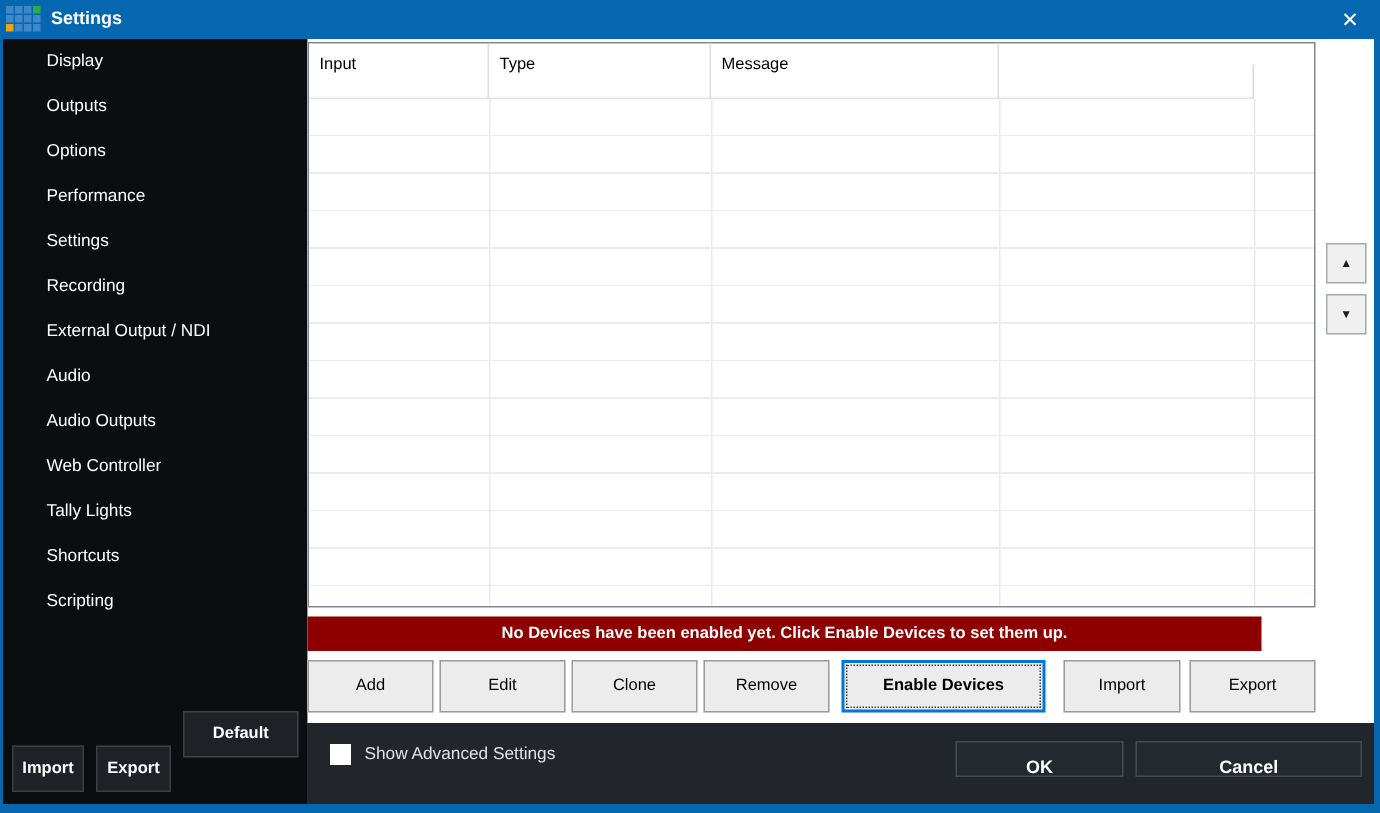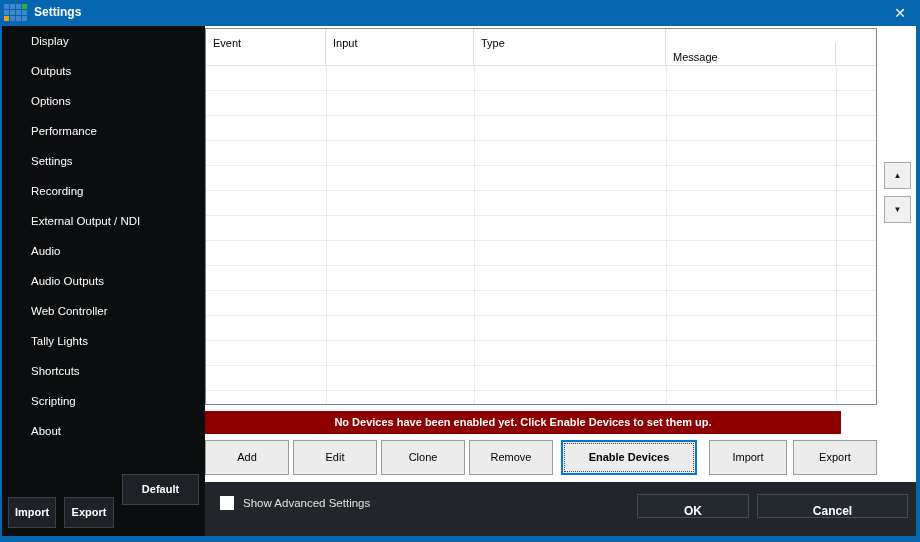--- a/index.html
+++ b/index.html
@@ -104,32 +104,30 @@
     <div class="side-item">Performance</div>
     <div class="side-item">Settings</div>
     <div class="side-item">Recording</div>
     <div class="side-item">External Output / NDI</div>
     <div class="side-item">Audio</div>
     <div class="side-item">Audio Outputs</div>
     <div class="side-item">Web Controller</div>
     <div class="side-item">Tally Lights</div>
     <div class="side-item">Shortcuts</div>
     <div class="side-item">Scripting</div>
-    <div class="side-item">About</div>
 
     <div class="sb-btn" id="sb-import">Import</div>
     <div class="sb-btn" id="sb-export">Export</div>
     <div class="sb-btn" id="sb-default">Default</div>
   </div>
 
   <div id="main">
 
     <div class="table">
       <div class="thead">
-        <div class="th">Event</div>
         <div class="th">Input</div>
         <div class="th">Type</div>
         <div class="th">Message</div>
         <div class="th"></div>
       </div>
       <div class="tbody">
         <div class="vline" style="left:120px;"></div>
         <div class="vline" style="left:268px;"></div>
         <div class="vline" style="left:460px;"></div>
         <div class="vline" style="left:630px;"></div>

